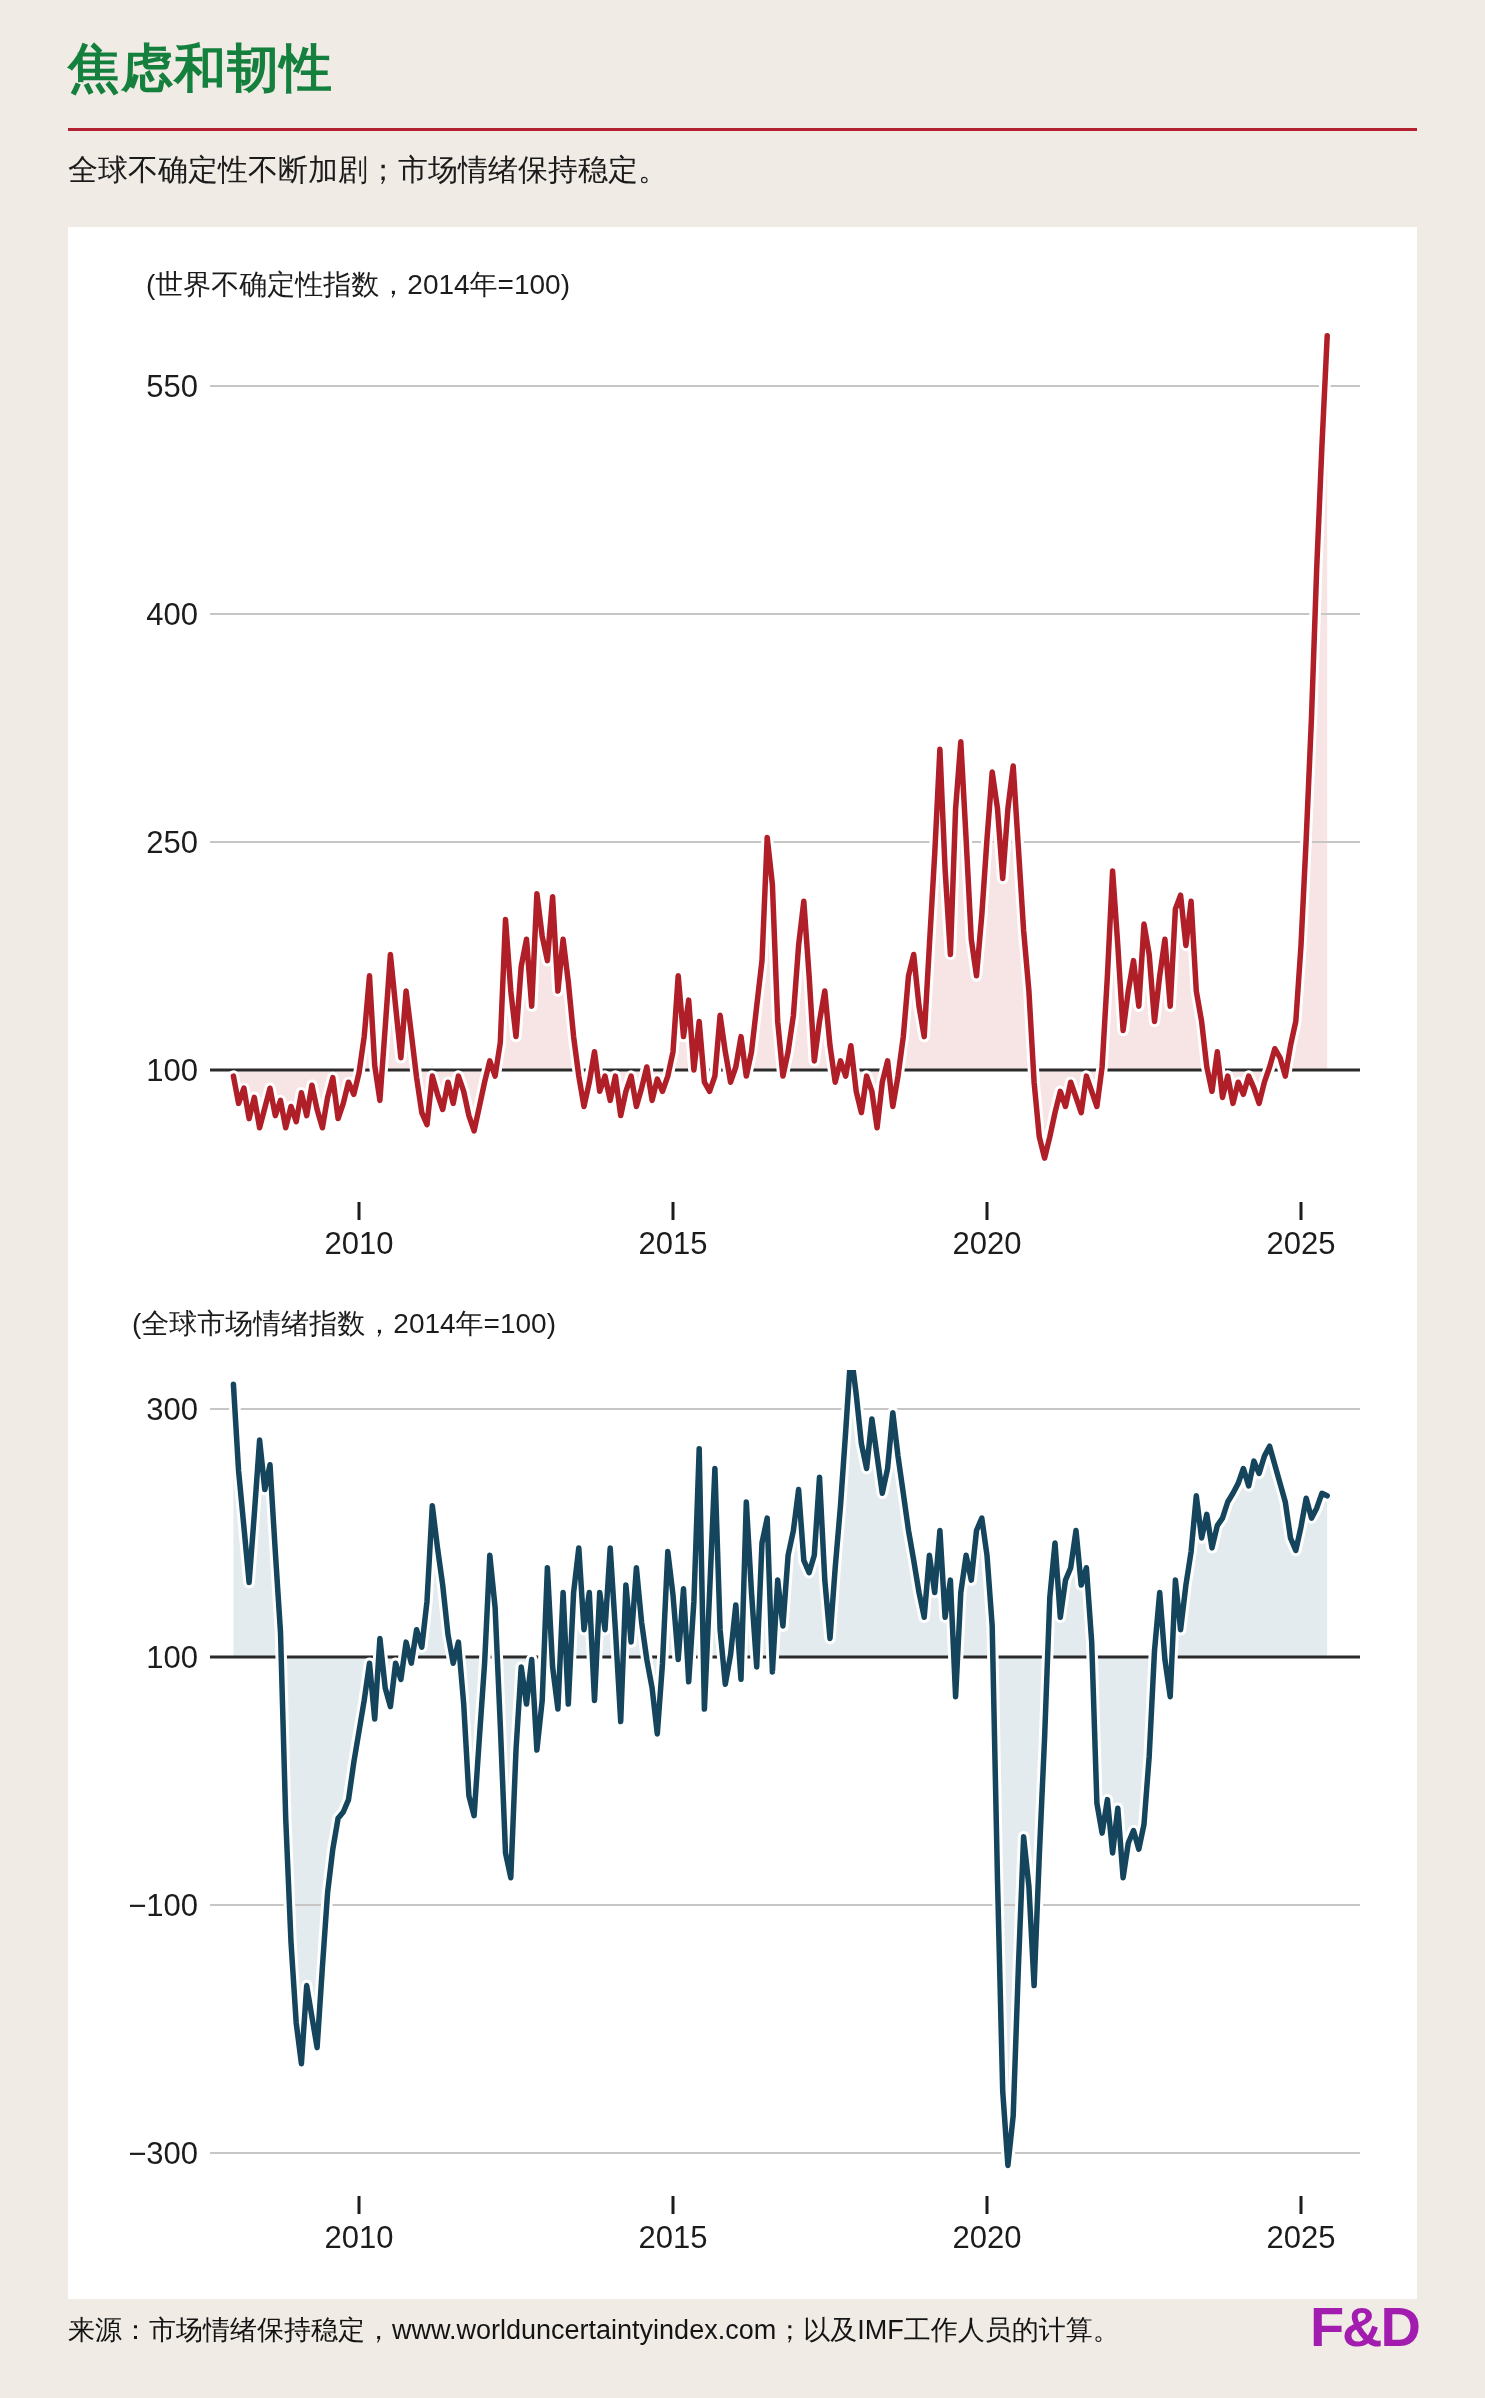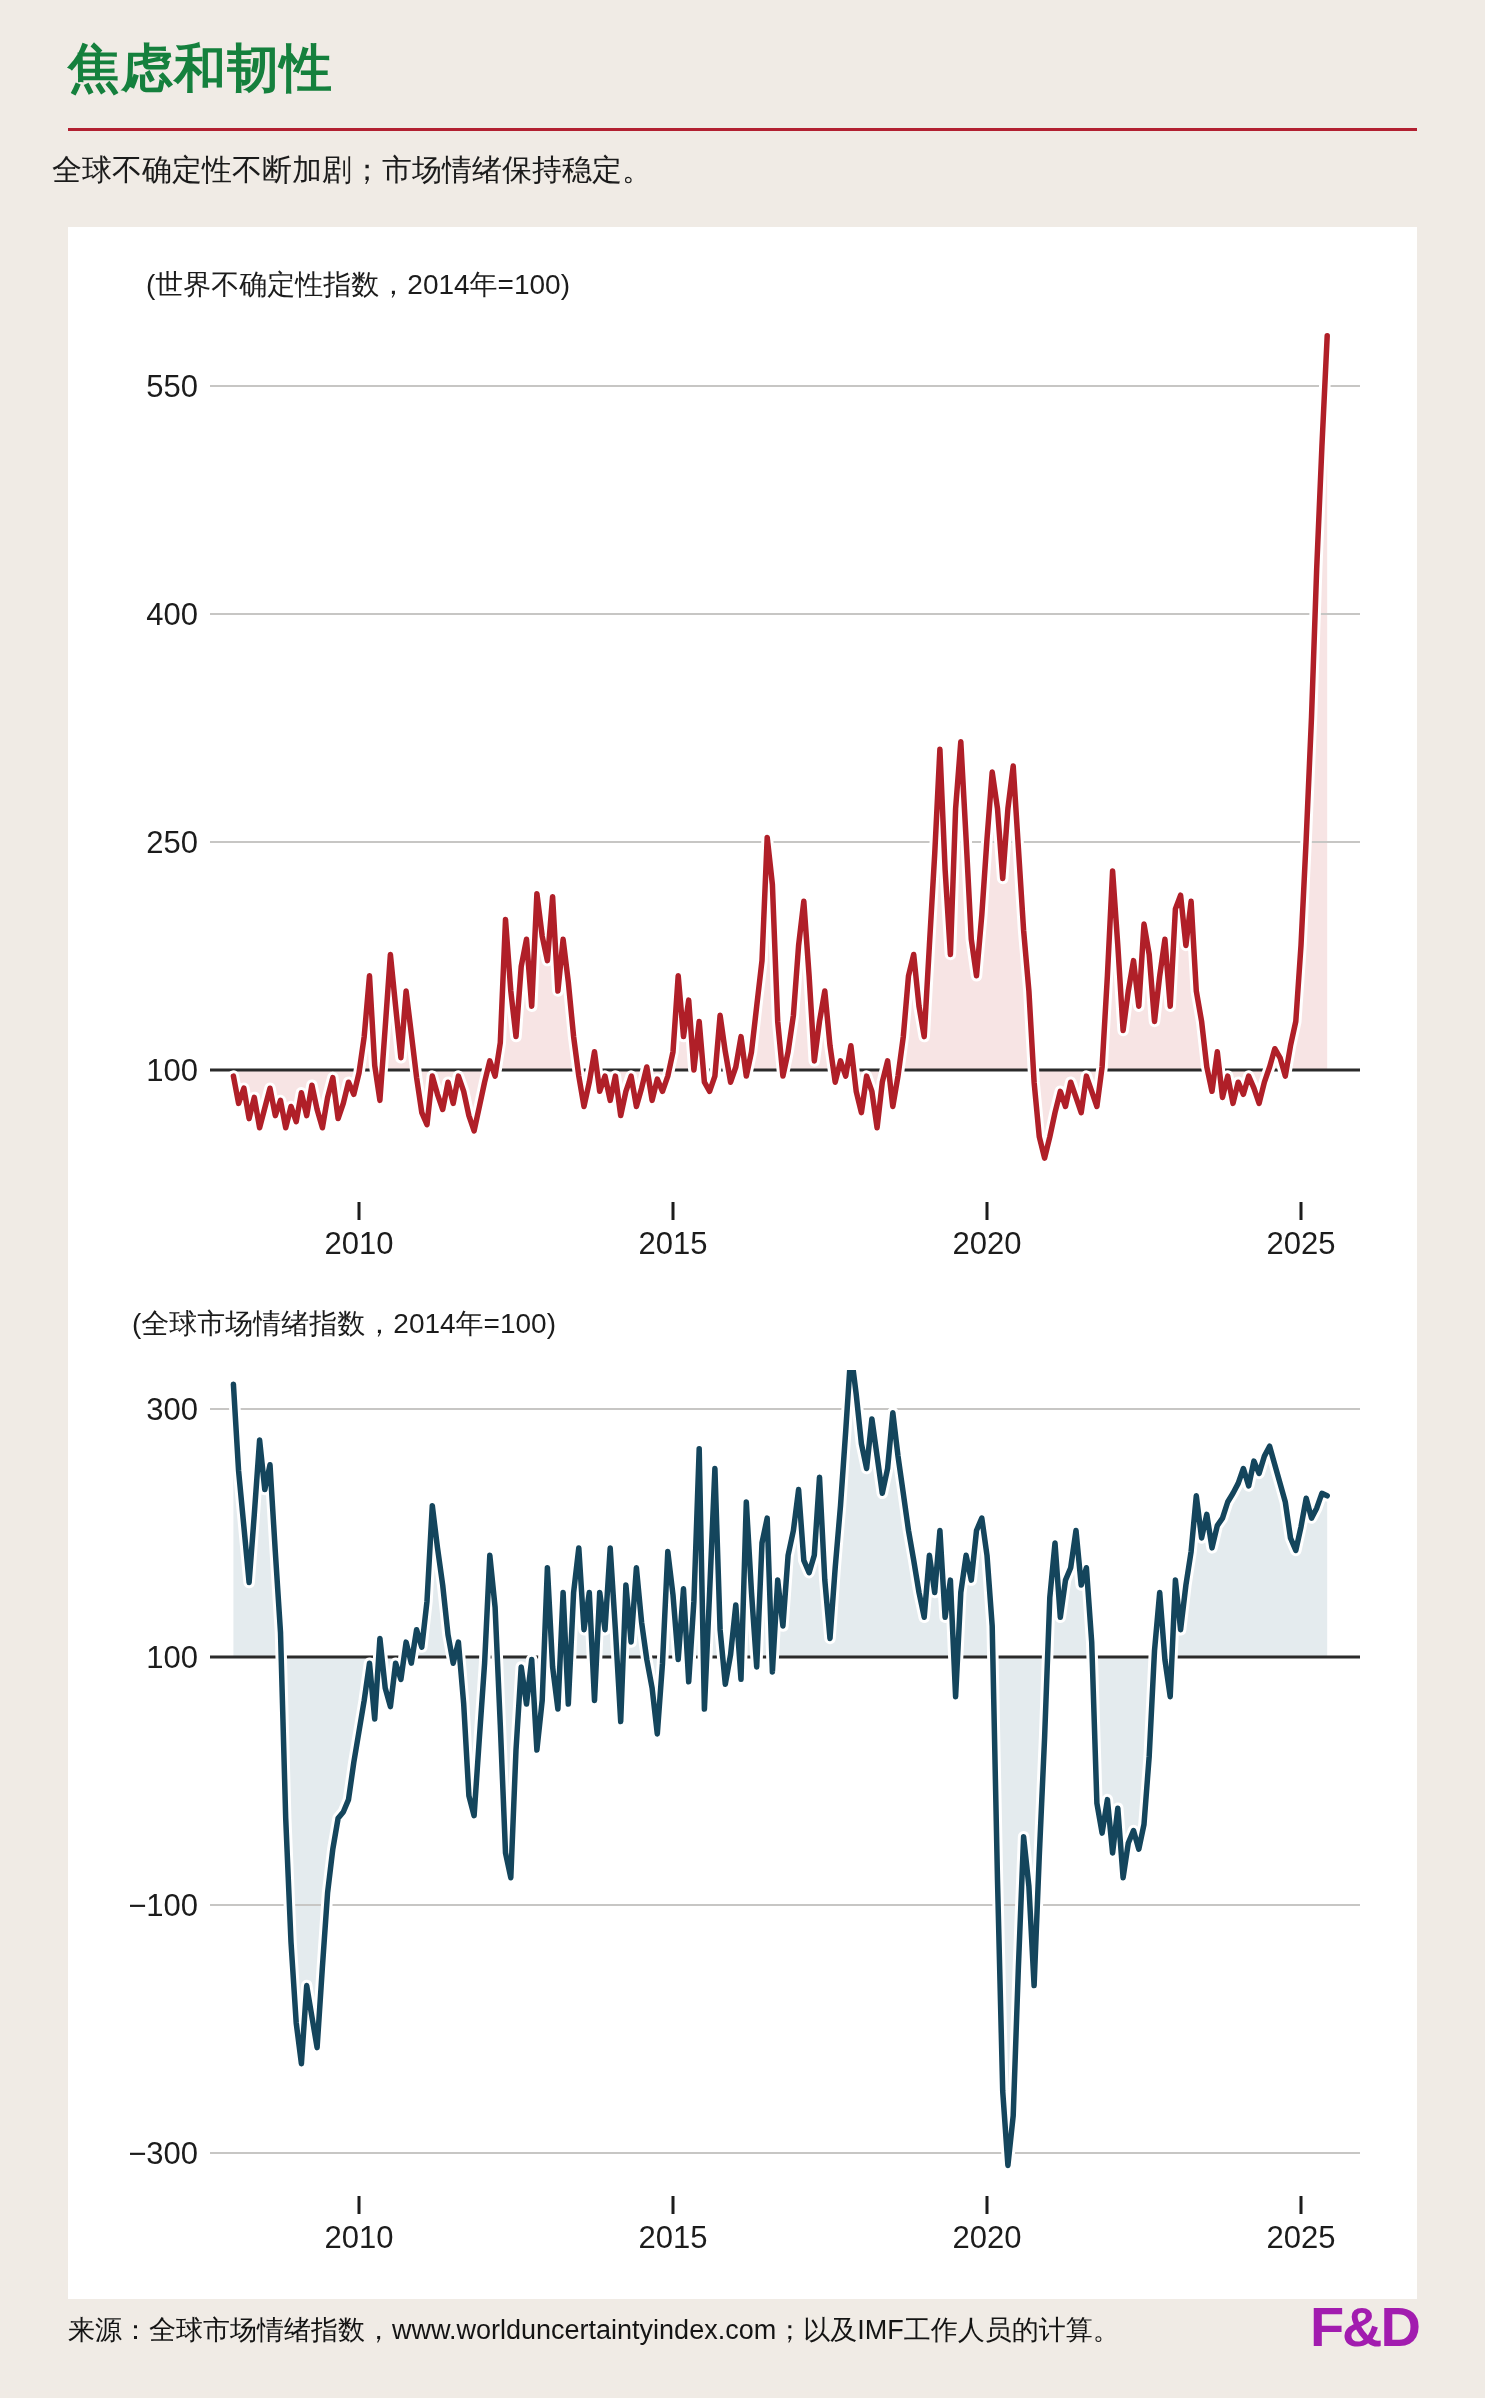--- a/index.html
+++ b/index.html
@@ -23,21 +23,21 @@
     font-weight: 900;
     letter-spacing: 1px;
     color: #15803d;
   }
   #title-rule {
     left: 68px; top: 128px;
     width: 1349px; height: 3px;
     background: #b22031;
   }
   #page-subtitle {
-    left: 52px; top: 150px;
+    left: 68px; top: 150px;
     font-size: 30px;
     color: #1b1b1b;
   }
   #card {
     left: 68px; top: 227px;
     width: 1349px; height: 2072px;
     background: #ffffff;
   }
   .chart-label {
     font-size: 28px;
@@ -127,16 +127,16 @@
       <rect x="289.5" y="826" width="3" height="18" class="tickmark"></rect>
       <text x="291.0" y="878" text-anchor="middle">2010</text>
       <rect x="603.5" y="826" width="3" height="18" class="tickmark"></rect>
       <text x="605.0" y="878" text-anchor="middle">2015</text>
       <rect x="917.5" y="826" width="3" height="18" class="tickmark"></rect>
       <text x="919.0" y="878" text-anchor="middle">2020</text>
       <rect x="1231.5" y="826" width="3" height="18" class="tickmark"></rect>
       <text x="1233.0" y="878" text-anchor="middle">2025</text>
     </svg>
 
-  <div class="abs" id="source-line">来源：全球市场情绪指数，www.worlduncertaintyindex.com；以及IMF工作人员的计算。</div>
+  <div class="abs" id="source-line">来源：市场情绪保持稳定，www.worlduncertaintyindex.com；以及IMF工作人员的计算。</div>
   <div class="abs" id="fd-logo">F&amp;D</div>
 
 </div>
 
 </body></html>

